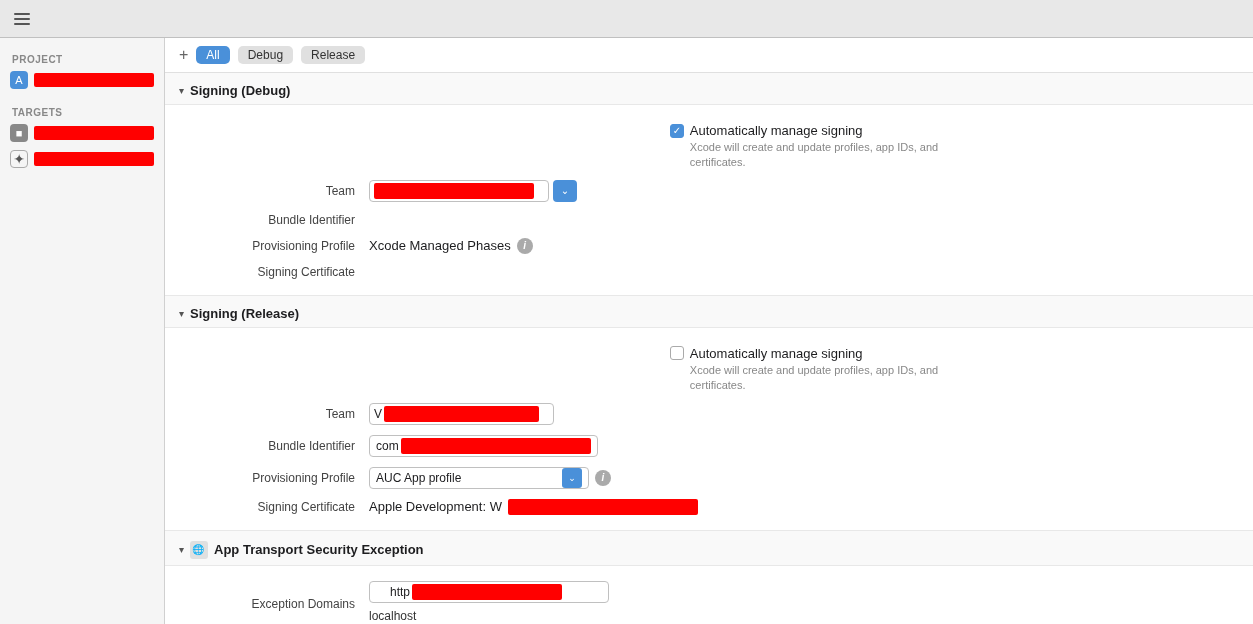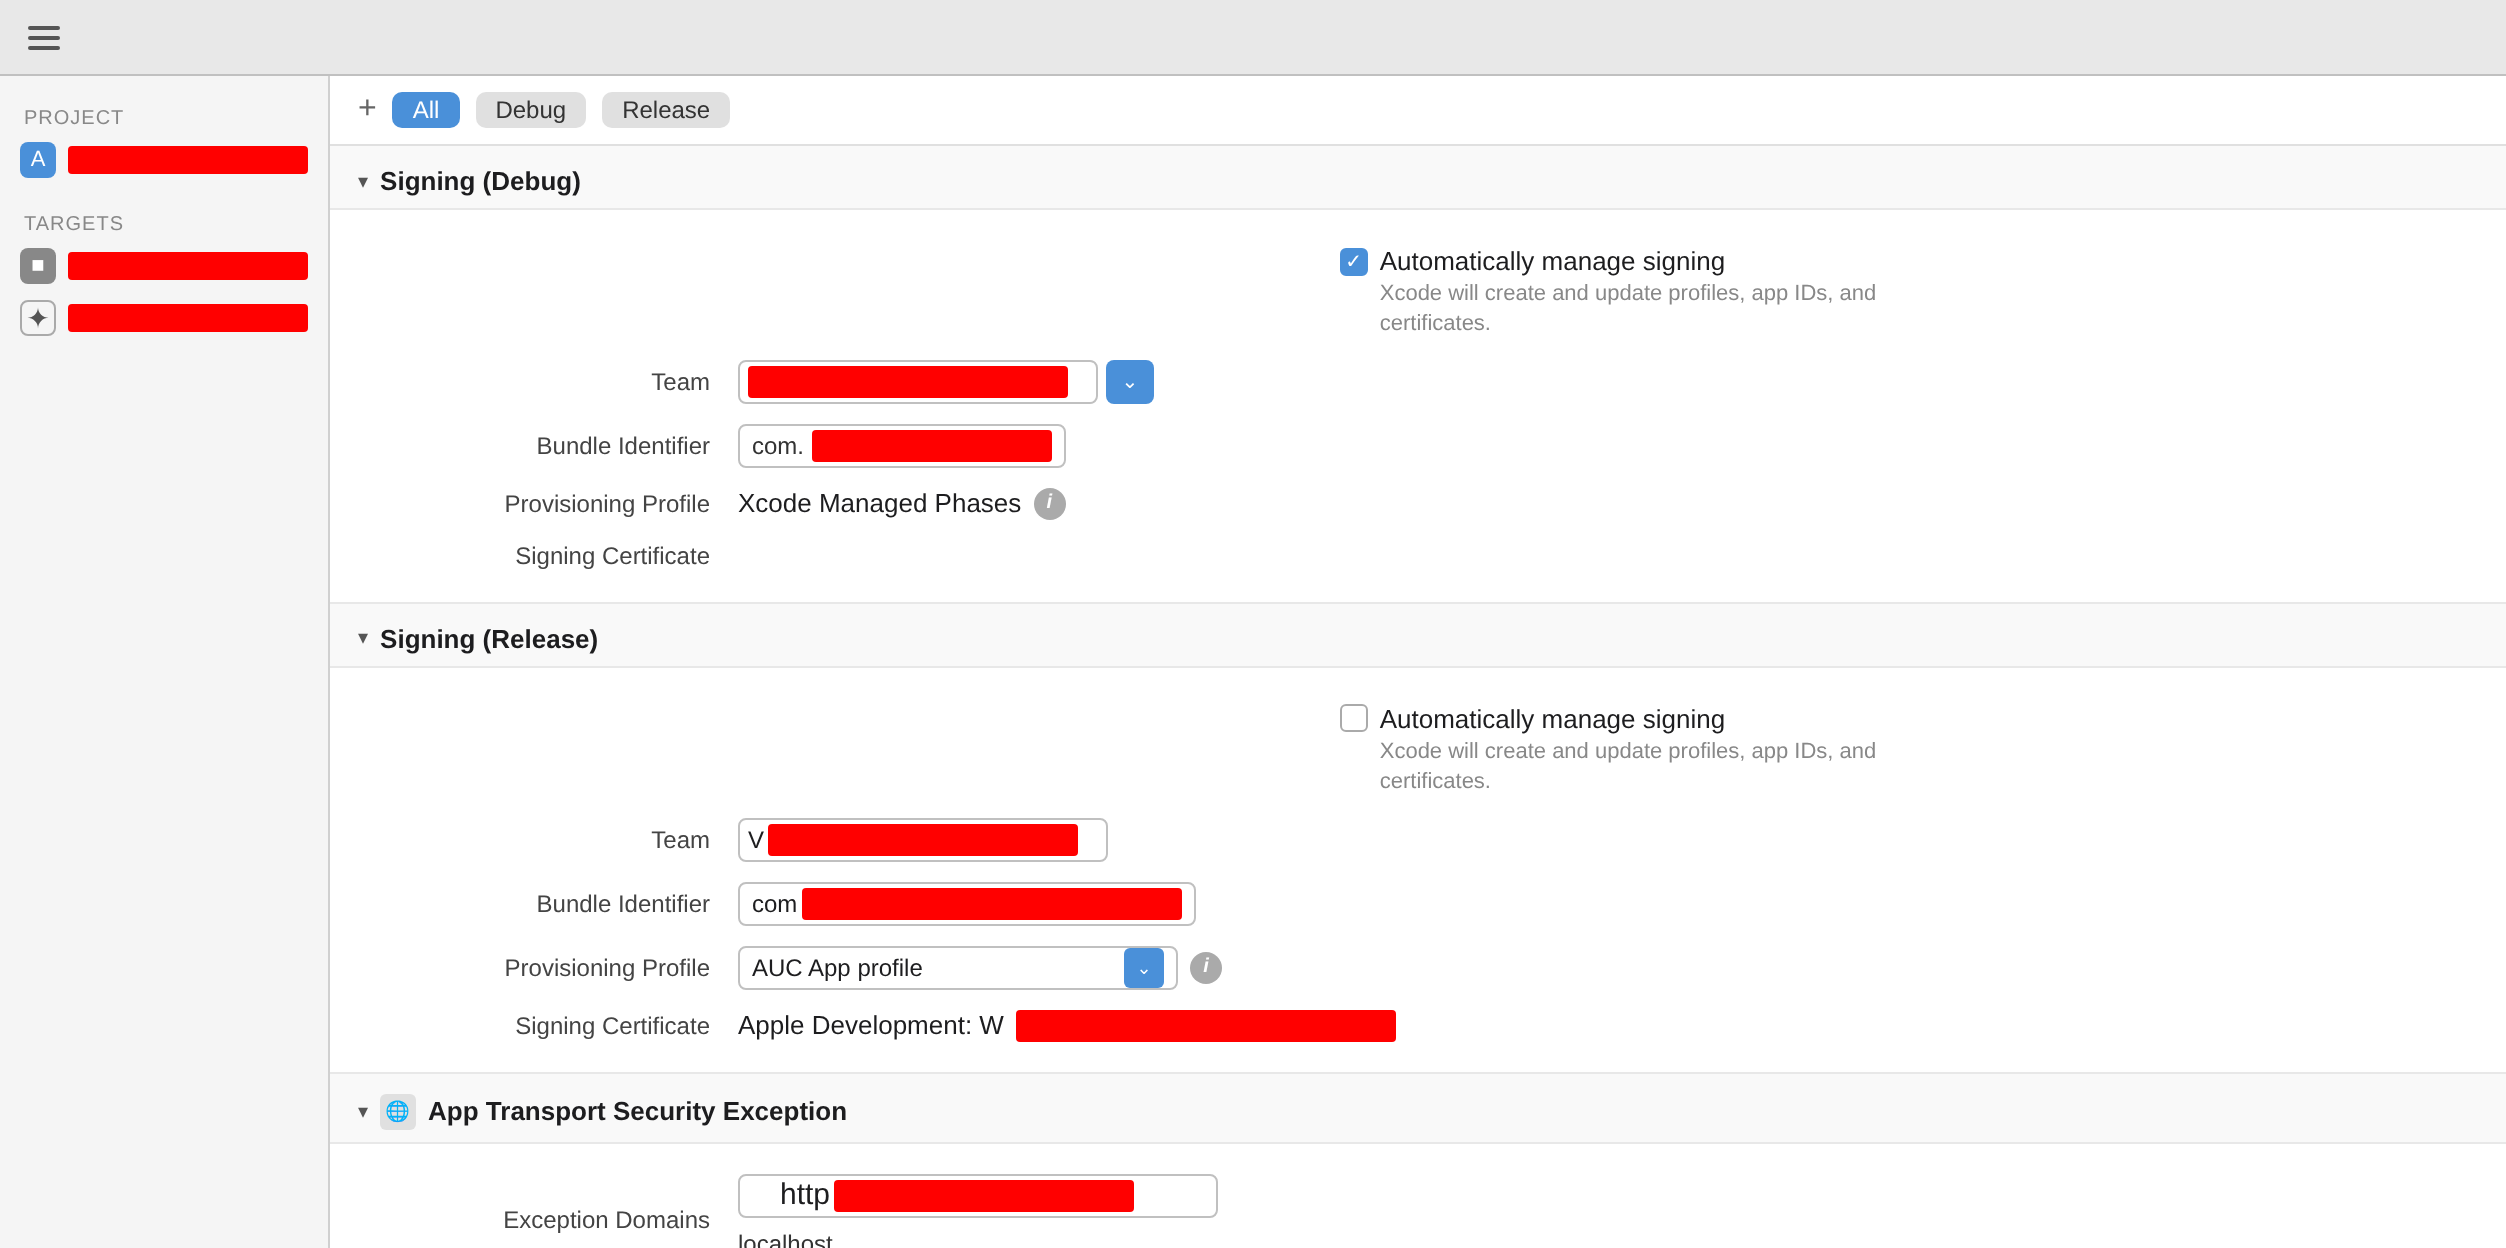--- a/index.html
+++ b/index.html
@@ -52,21 +52,21 @@
     
     .sidebar {
       width: 165px;
       background: #f5f5f5;
       border-right: 1px solid #d0d0d0;
       padding: 12px 0;
       flex-shrink: 0;
     }
     .sidebar-section-label {
       font-size: 10px;
-      font-weight: 400;
+      font-weight: 700;
       color: #888;
       padding: 4px 12px 2px;
       letter-spacing: 0.05em;
     }
     .sidebar-item {
       display: flex;
       align-items: center;
       padding: 4px 10px;
       gap: 6px;
       cursor: pointer;
@@ -368,26 +368,20 @@
               <div style="width:180px; height:22px; border:1px solid #c0c0c0; border-radius:4px; background:white; display:flex; align-items:center; padding:0 4px;">
                 <div class="redacted-bar" style="width:160px;"></div>
               </div>
               <button class="select-btn">⌄</button>
             </div>
           </div>
         </div>
 
         <div class="form-row">
           <div class="form-label">Bundle Identifier</div>
-          <div class="form-value">
-            <div class="bundle-input-wrap">
-              <span class="bundle-prefix">com.</span>
-              <div class="redacted-bar" style="width:120px;"></div>
-            </div>
-          </div>
         </div>
 
         <div class="form-row">
           <div class="form-label">Provisioning Profile</div>
           <div class="form-value">
             <span>Xcode Managed Phases</span>
             <div class="info-icon">i</div>
           </div>
         </div>
 
@@ -470,21 +464,21 @@
       </div>
 
       <div class="form-section">
 
         <div class="form-row">
           <div class="form-label">Exception Domains</div>
           <div class="form-value">
             <div style="display:flex; flex-direction:column; gap:2px;">
               <div class="domain-input-row">
                 <div style="display:flex; align-items:center; border:1px solid #c0c0c0; border-radius:4px; background:white; height:22px; padding:0 6px; gap:2px; min-width:240px;">
-                  <span style="font-size:15px;padding-left:14px;">http</span>
+                  <span style="font-size:12px;padding-left:14px;">http</span>
                   <div class="redacted-bar" style="width:150px;"></div>
                 </div>
               </div>
               <div class="domain-static">localhost</div>
             </div>
           </div>
         </div>
 
       </div>
     </div>

